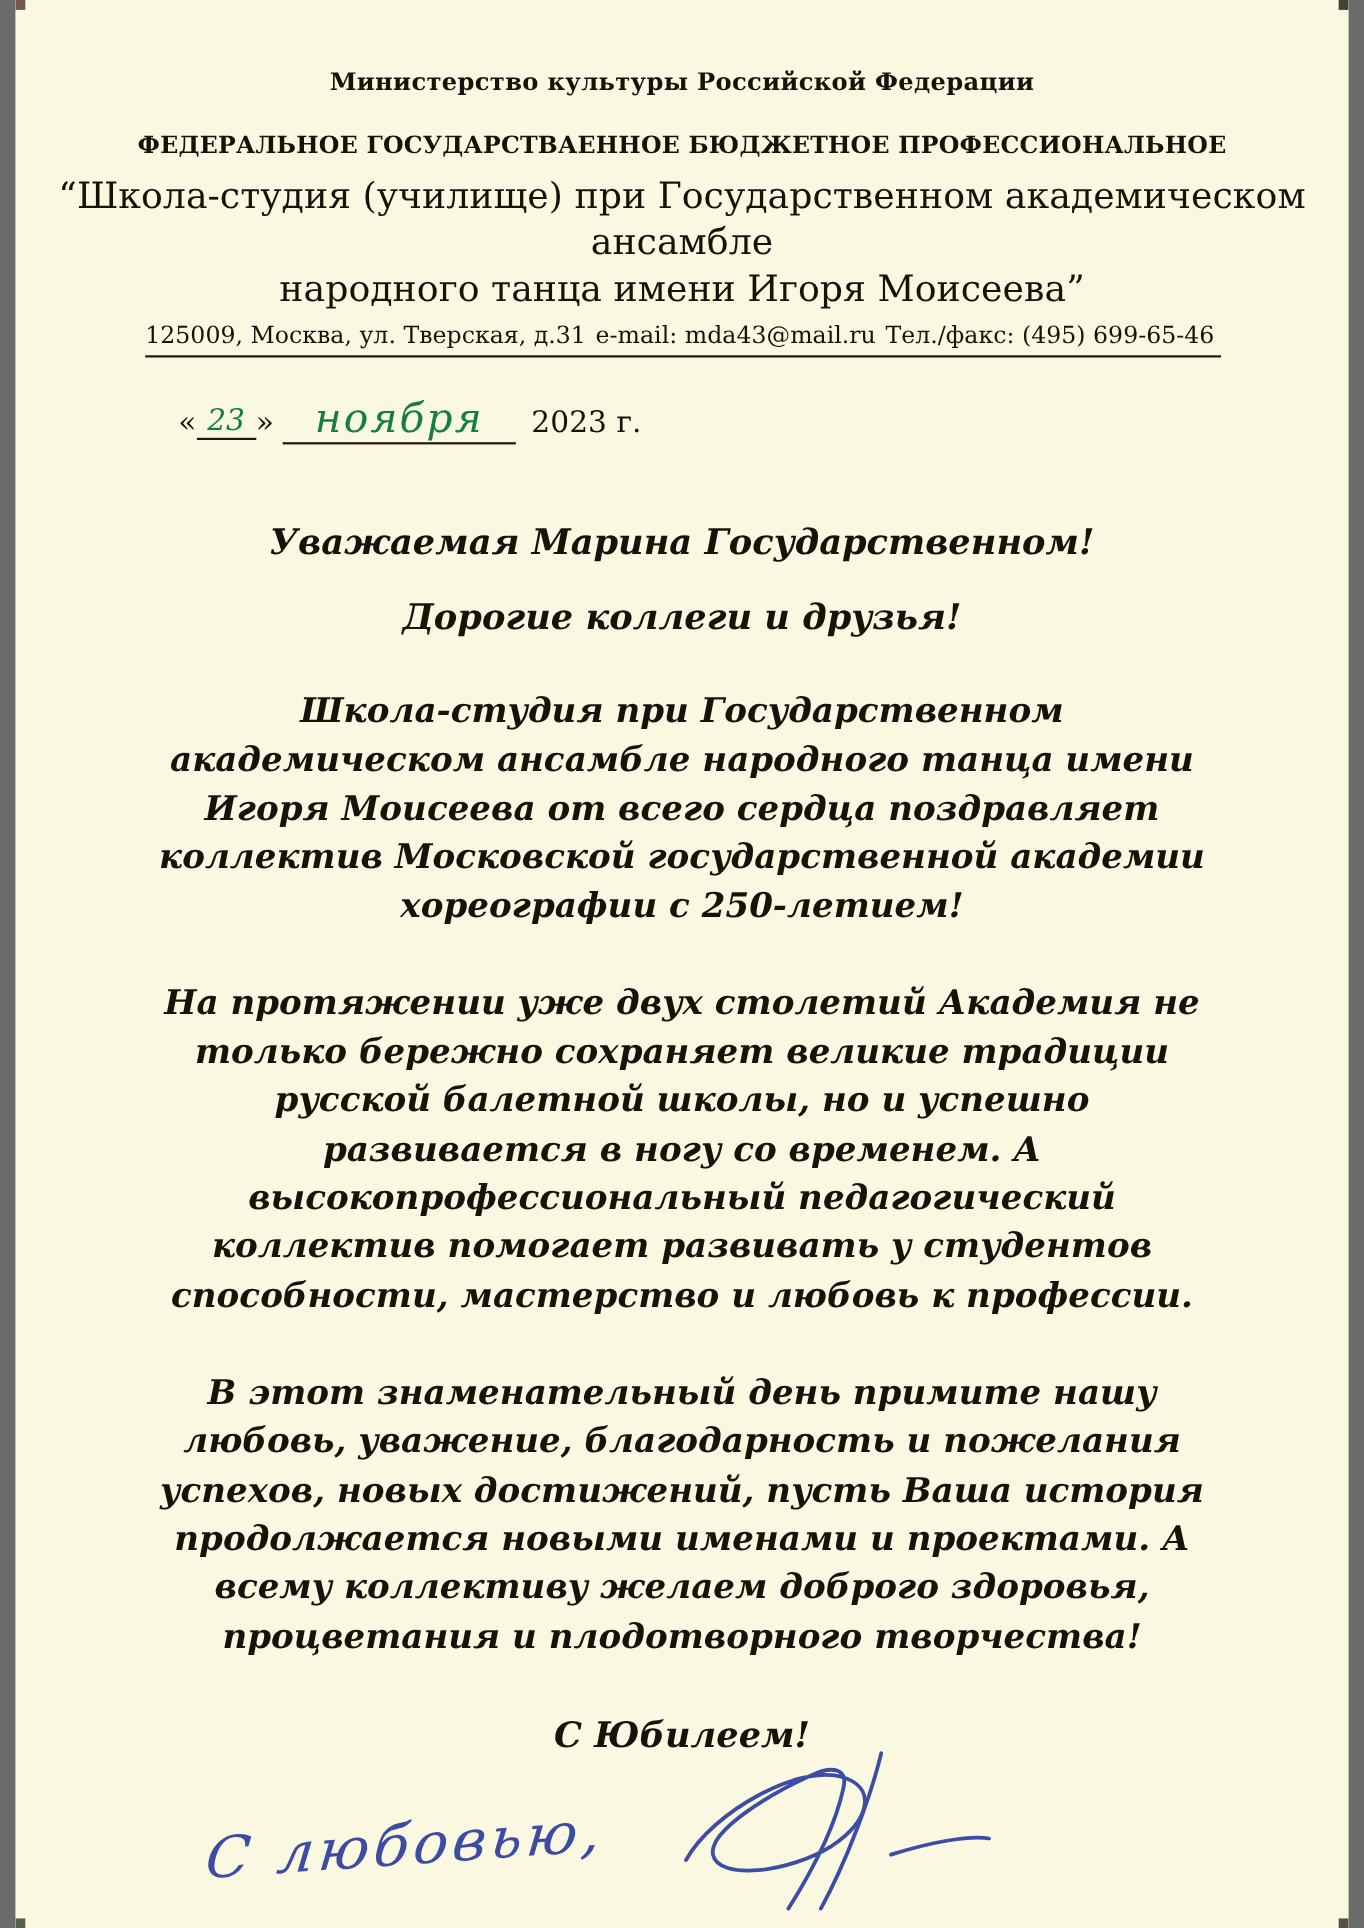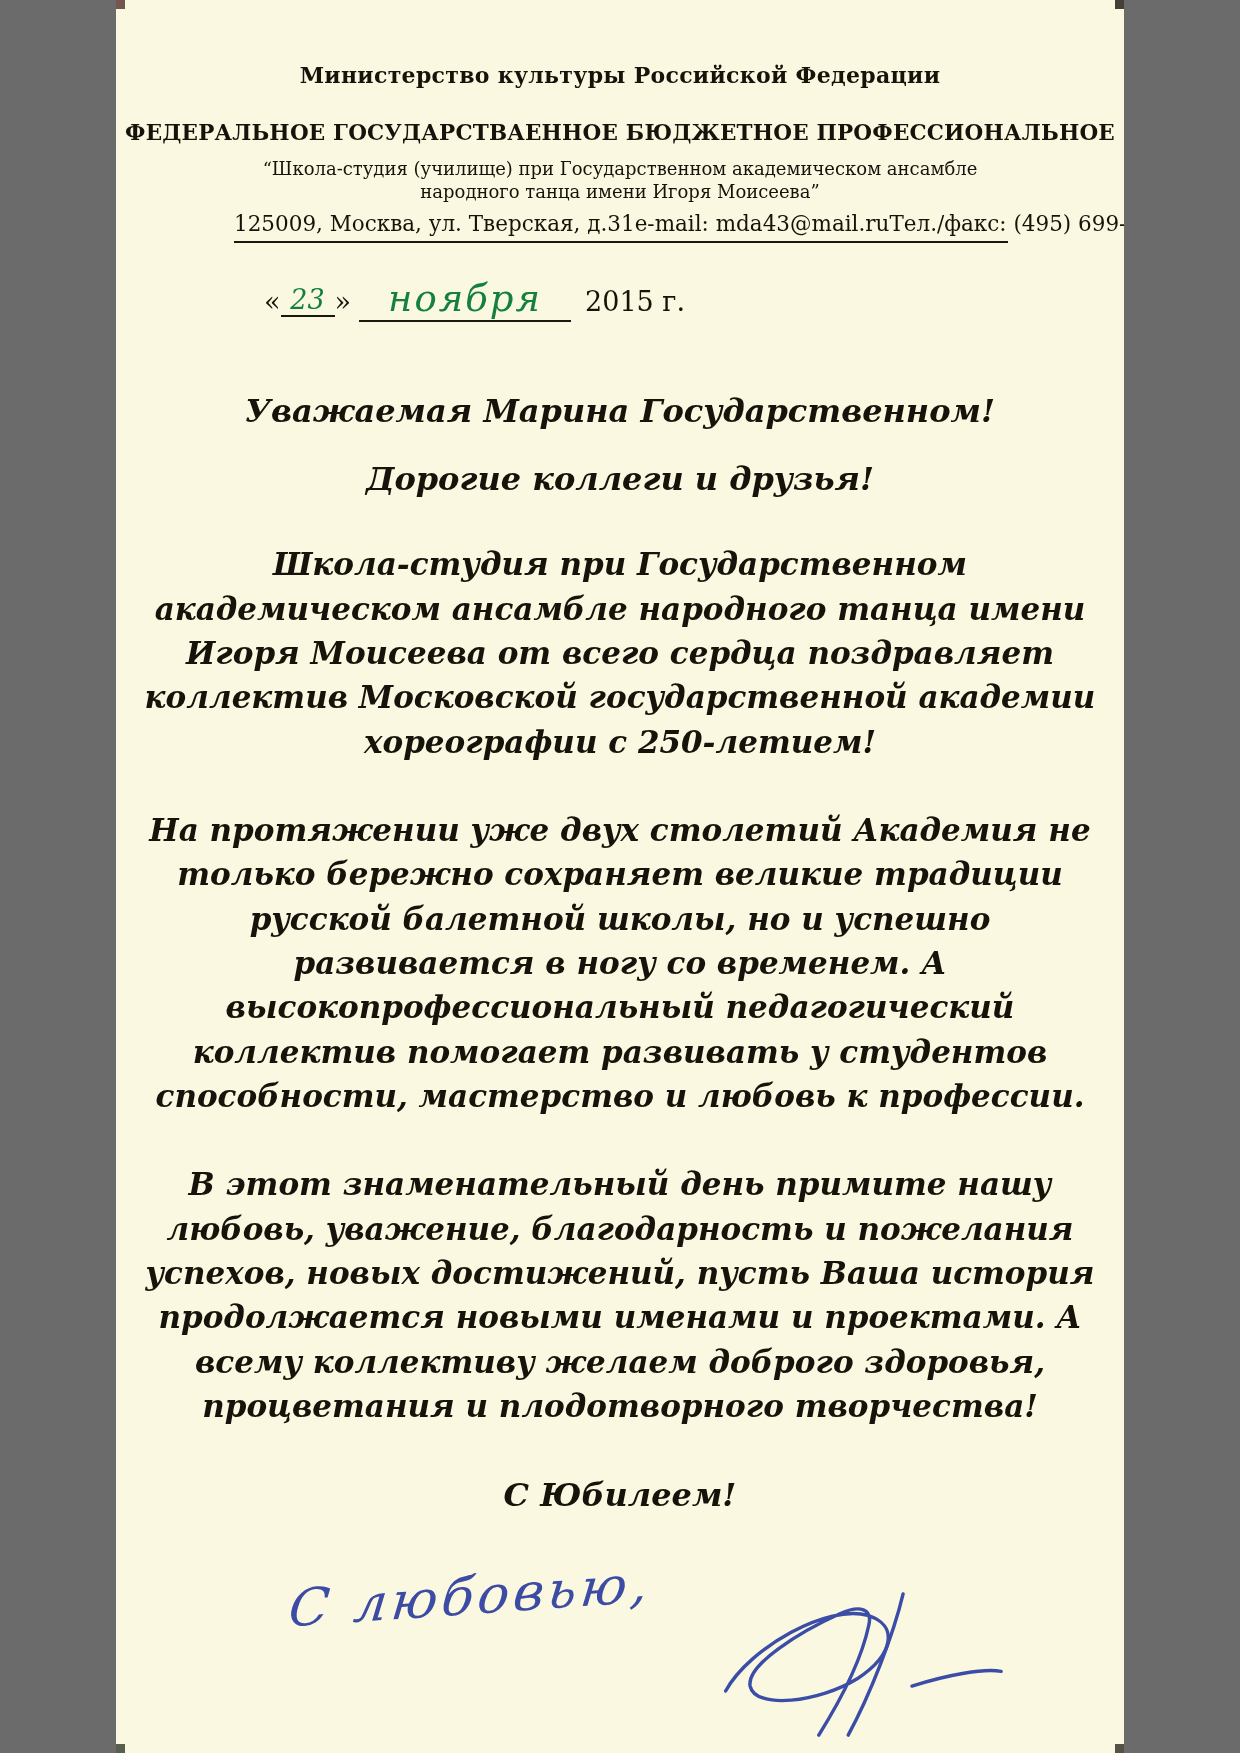--- a/index.html
+++ b/index.html
@@ -1,38 +1,38 @@
 <!DOCTYPE html>
 <html><head>
 <meta charset="utf-8">
 <style>
   html,body { margin:0; padding:0; background:#6b6b6b; }
   .page {
     position:relative;
-    width:1008px; height:1753px;
+    width:1212px; height:1753px;
     margin:0 auto;
     background:#fbf8e1;
     font-family:"DejaVu Serif", serif;
     color:#16130b;
     overflow:hidden;
   }
 
   
   .corner { position:absolute; width:9px; height:9px; opacity:.85; }
   .corner.tl { left:0; top:0; background:#5a3a33; }
   .corner.tr { right:0; top:0; background:#241f1a; }
   .corner.bl { left:0; bottom:0; background:#3c4433; }
   .corner.br { right:0; bottom:0; background:#3a332c; }
 
   
   .letterhead { padding-top:62px; text-align:center; }
   .ministry   { font-size:22px; font-weight:bold; letter-spacing:.3px; }
   .org-type   { font-size:21.5px; font-weight:bold; line-height:1.42; letter-spacing:.2px; }
   .org-type.first { margin-top:30px; }
-  .org-name   { font-size:18px; line-height:1.3; }
+  .org-name   { font-size:33px; line-height:1.3; }
   .org-name.first { margin-top:8px; }
   .contact-line {
     display:flex; justify-content:space-between; align-items:baseline;
     margin:8px 116px 0 118px;
     padding:0 6px 5px 0;
     border-bottom:2.5px solid #1b1810;
     font-size:21.5px; white-space:nowrap;
   }
 
   
@@ -79,21 +79,21 @@
     <div class="org-name">народного танца имени Игоря Моисеева”</div>
     <div class="contact-line">
       <span>125009, Москва, ул. Тверская, д.31</span>
       <span>e-mail: mda43@mail.ru</span>
       <span>Тел./факс: (495) 699-65-46</span>
     </div>
   </header>
 
   <div class="meta">
     <div class="date-line">
-      <span>«</span><span class="hw field-underline day">23</span><span>»</span><span class="hw field-underline month">ноября</span><span class="year">2015 г.</span>
+      <span>«</span><span class="hw field-underline day">23</span><span>»</span><span class="hw field-underline month">ноября</span><span class="year">2023 г.</span>
     </div>
   </div>
 
   <main class="letter-body">
     <p class="salutation">Уважаемая Марина Государственном!</p>
     <p class="greeting">Дорогие коллеги и друзья!</p>
     <p class="para">Школа-студия при Государственном академическом ансамбле народного танца имени Игоря Моисеева от всего сердца поздравляет коллектив Московской государственной академии хореографии с 250-летием!</p>
     <p class="para">На протяжении уже двух столетий Академия не только бережно сохраняет великие традиции русской балетной школы, но и успешно развивается в ногу со временем. А высокопрофессиональный педагогический коллектив помогает развивать у студентов способности, мастерство и любовь к профессии.</p>
     <p class="para">В этот знаменательный день примите нашу любовь, уважение, благодарность и пожелания успехов, новых достижений, пусть Ваша история продолжается новыми именами и проектами. А всему коллективу желаем доброго здоровья, процветания и плодотворного творчества!</p>
     <p class="closing">С Юбилеем!</p>

